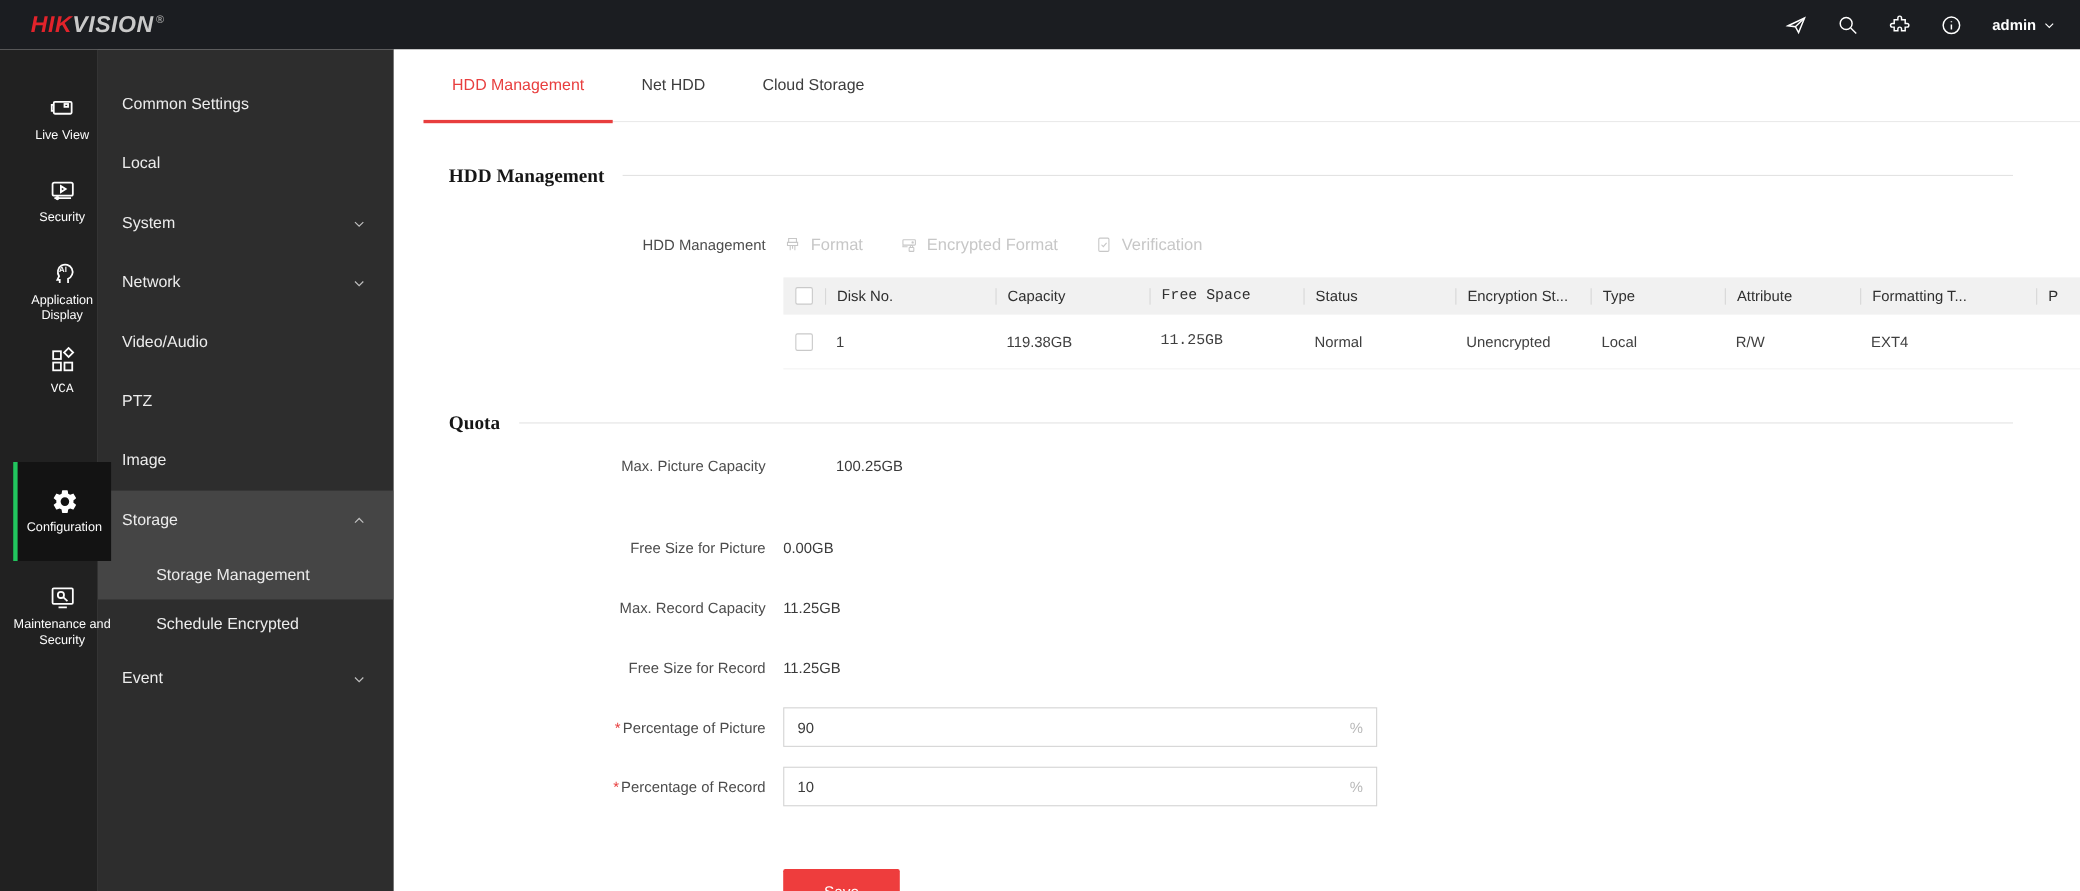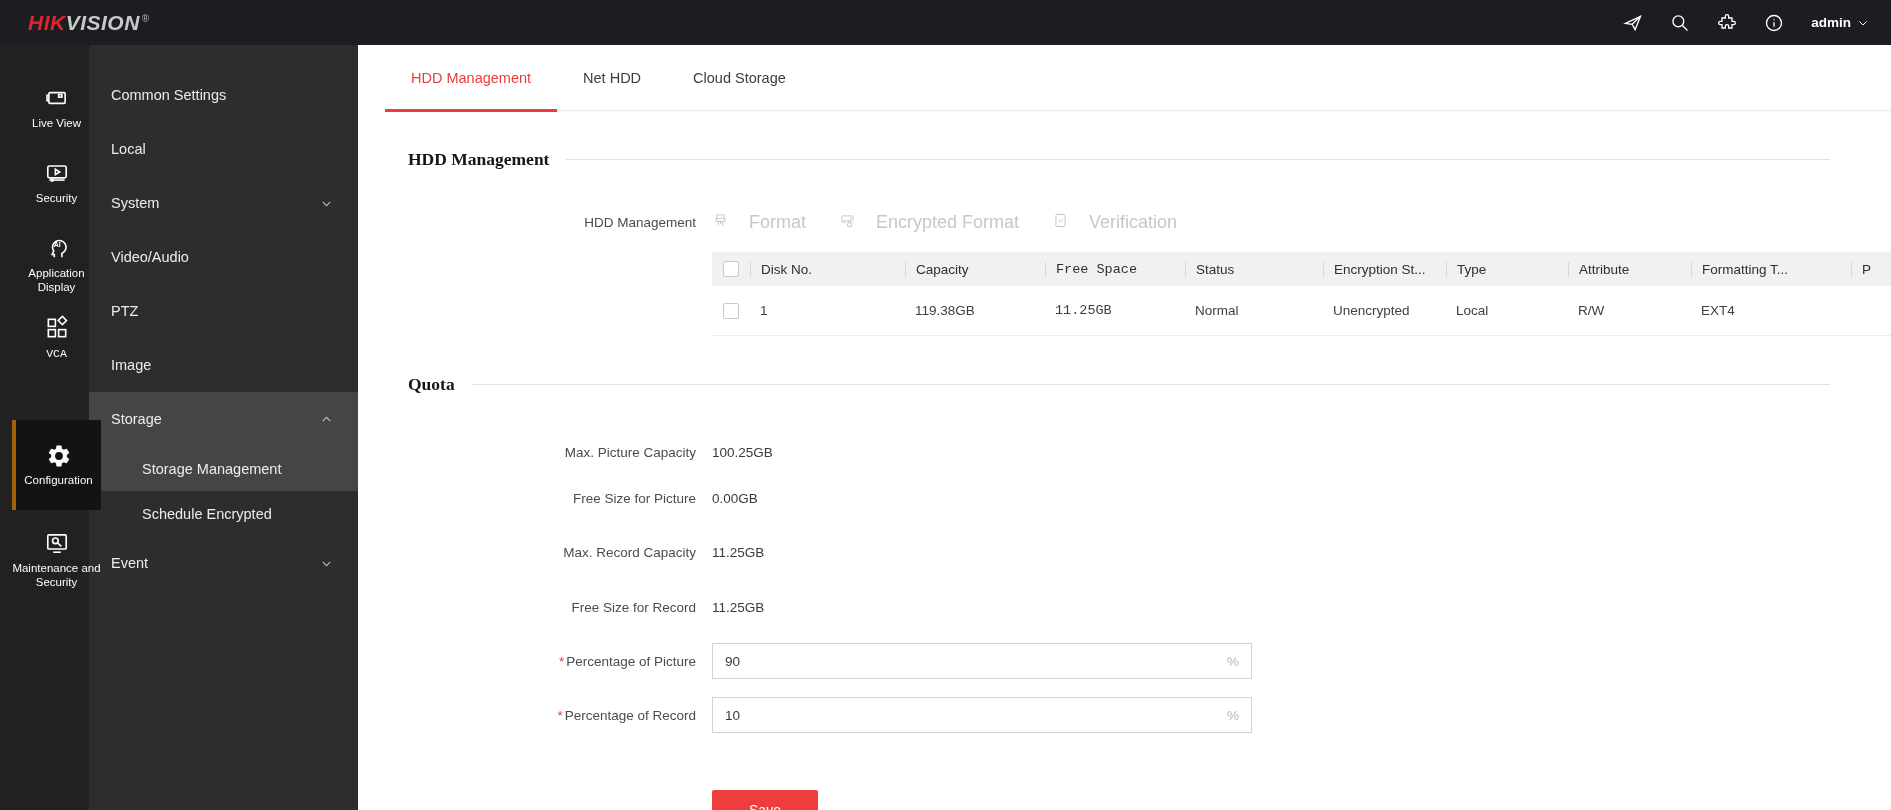--- a/index.html
+++ b/index.html
@@ -23,21 +23,21 @@
 
   
   .bodyrow { display:flex; height:765px; }
 
   
   .primary-nav { width:89px; background:#212121; position:relative; flex:none; }
   .pitem { position:absolute; left:12px; width:89px; display:flex; flex-direction:column;
            align-items:center; gap:6px; color:#fdfdfd; font-size:11.5px; line-height:1.2;
            text-align:center; cursor:pointer; }
   .pitem svg { width:26px; height:26px; stroke:#fdfdfd; fill:none; stroke-width:1.5; }
-  .pitem.active { background:#131313; border-left:4px solid #a16207; height:90px;
+  .pitem.active { background:#131313; border-left:4px solid #22c55e; height:90px;
                   justify-content:center; gap:5px; }
   .pitem.active svg { fill:#fff; stroke:none; }
   .pi-0 { top:40px; } .pi-1 { top:115px; } .pi-2 { top:190px; }
   .pi-3 { top:270px;font-family:Liberation Mono, monospace; } .pi-4 { top:375px; } .pi-5 { top:485px; }
 
   
   .secondary-nav { width:269px; background:#2d2d2d; flex:none; padding-top:23px;
                    color:#ececec; font-size:14.5px; }
   .sitem { height:54px; display:flex; align-items:center; justify-content:space-between;
            padding:0 25px 0 22px; cursor:pointer; }
@@ -61,40 +61,40 @@
                      font-size:17.5px; color:#161616; white-space:nowrap; }
   .section-head .line { flex:1; height:1px; background:#e3e3e3; }
   .head-hdd { top:104px; } .head-quota { top:329px; }
 
   .label-col { width:338px; text-align:right; color:#4c4c4c; font-size:13.5px; flex:none; }
   .req { color:#e83e3e; margin-right:2px; }
 
   .action-row { position:absolute; top:160px; left:0; right:0; height:34px;
                 display:flex; align-items:center; }
   .actions { display:flex; align-items:center; gap:33px; margin-left:16px; }
-  .act-btn { display:flex; gap:20px; color:#c7c7c7; font-size:18px;
+  .act-btn { display:flex; align-items:center; gap:8px; color:#c7c7c7; font-size:15px;
              cursor:default; }
   .act-btn svg { width:17px; height:17px; stroke:#c7c7c7; fill:none; stroke-width:1.4; }
 
   
   .table { position:absolute; top:207px; left:354px; right:0; overflow:hidden; font-size:13.5px; }
   .thead { display:flex; align-items:center; height:34px; background:#f1f1f1; color:#2f2f2f; }
   .trow  { display:flex; align-items:center; height:50px; border-bottom:1px solid #ededed; color:#3f3f3f; }
   .c0 { width:38px; flex:none; display:flex; justify-content:center; }
   .c1{width:155px;} .c2{width:140px;} .c3{width:140px;font-family:Liberation Mono, monospace;} .c4{width:138px;}
   .c5{width:123px;} .c6{width:122px;} .c7{width:123px;} .c8{width:160px;} .c9{flex:1;}
   .cell { flex:none; padding-left:10px; white-space:nowrap; overflow:hidden; }
   .thead .cell { border-left:1px solid #d8d8d8; height:15px; line-height:15px; }
   .checkbox { width:16px; height:16px; border:1px solid #c9c9c9; background:#fff;
               border-radius:2px; cursor:pointer; }
 
   
   .field-row { position:absolute; left:0; display:flex; align-items:center; height:20px; }
   .field-row .val { margin-left:16px; color:#3a3a3a; font-size:13.5px; }
-  .fr-0{top:397px;} .fr-1{top:443px;} .fr-2{top:497px;} .fr-3{top:552px;}
+  .fr-0{top:368px;gap:48px;} .fr-1{top:443px;} .fr-2{top:497px;} .fr-3{top:552px;}
 
   .input-row { position:absolute; left:0; display:flex; align-items:center; height:36px; }
   .ir-0{top:598px;} .ir-1{top:652px;}
   .inputbox { margin-left:16px; width:540px; height:36px; border:1px solid #d4d4d4;
               display:flex; align-items:center; background:#fff;gap:14px; }
   .inputbox input { flex:1; border:none; outline:none; font-size:13.5px; color:#3a3a3a;
                     padding:0 12px; font-family:"Liberation Sans", sans-serif; background:transparent; }
   .inputbox .suffix { color:#b9b9b9; font-size:13.5px; padding-right:12px; }
 
   .save-btn { position:absolute; top:745px; left:354px; width:106px; height:40px;
@@ -205,20 +205,28 @@
 
     <div class="secondary-nav">
       <div class="sitem">
         <span>Common Settings</span>
       </div>
       <div class="sitem">
         <span>Local</span>
       </div>
       <div class="sitem">
         <span>System</span>
+        <span class="chev">
+            <svg viewBox="0 0 24 24">
+              <polyline points="5 9 12 16 19 9"></polyline>
+            </svg>
+          </span>
+      </div>
+      <div class="sitem">
+        <span>Network</span>
         <span class="chev">
             <svg viewBox="0 0 24 24">
               <polyline points="5 9 12 16 19 9"></polyline>
             </svg>
           </span>
       </div>
       <div class="sitem">
         <span>Video/Audio</span>
       </div>
       <div class="sitem">

